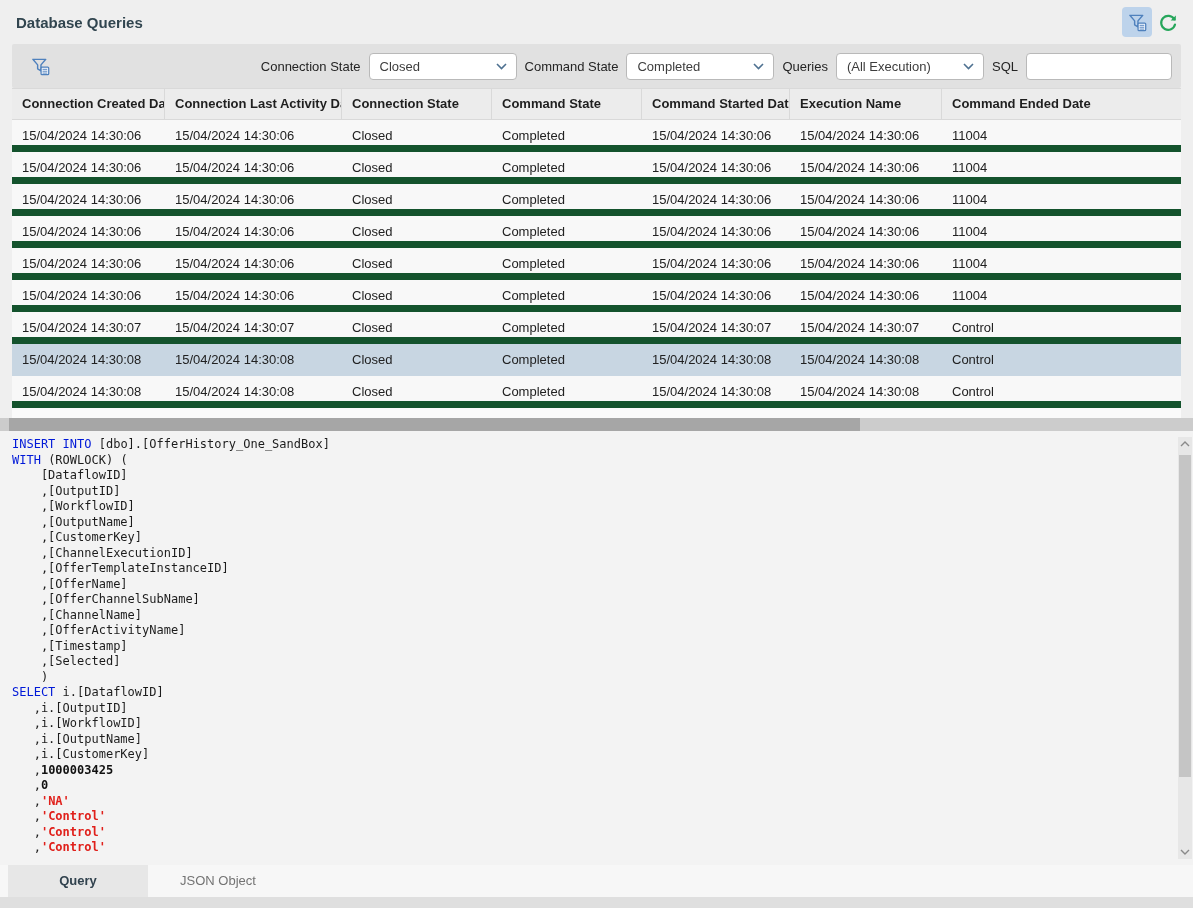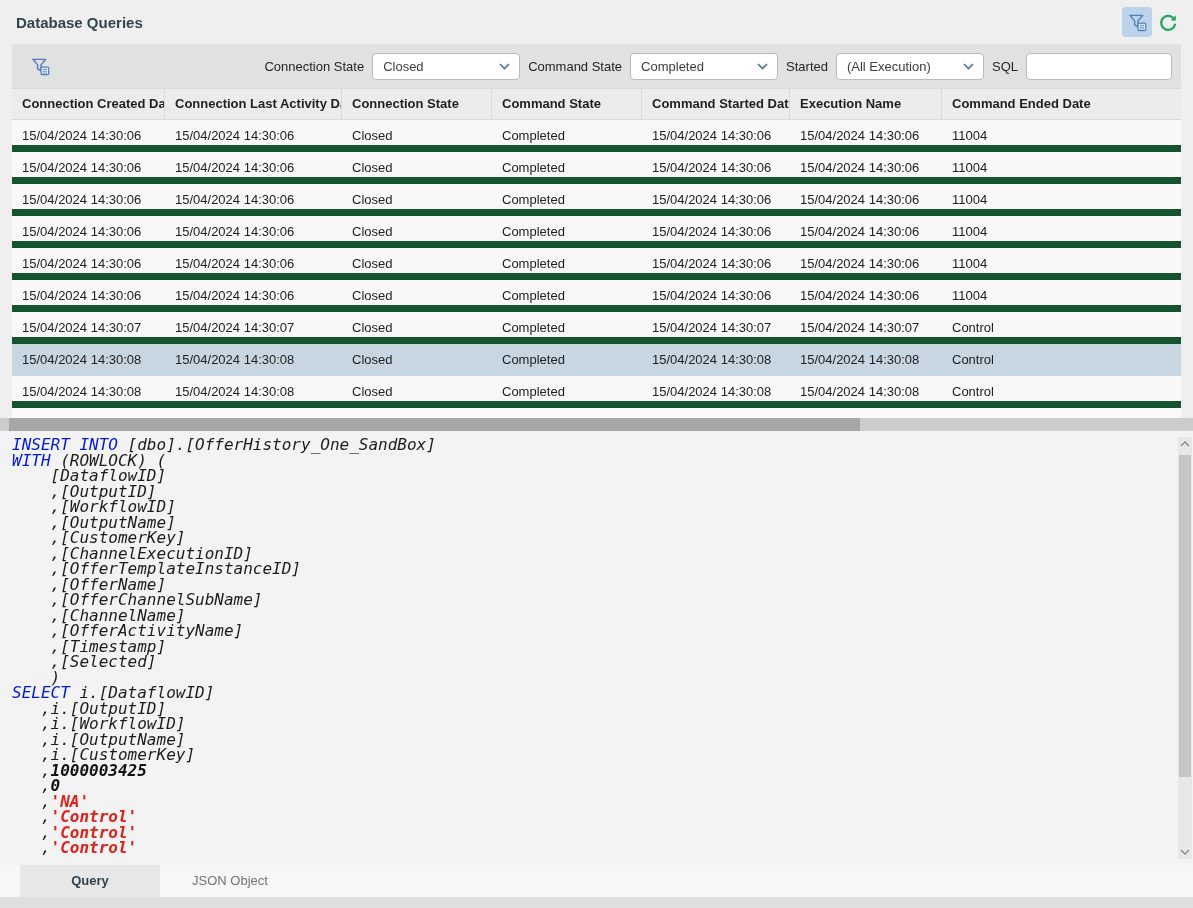--- a/index.html
+++ b/index.html
@@ -32,32 +32,32 @@
   .tr.selected{background:#c8d6e2;border-bottom:1px solid #c8d6e2;}
   .td{line-height:31px;padding-left:10px;font-size:13px;color:#212121;white-space:nowrap;overflow:hidden;}
   .table-filler{height:10px;background:#fafafa;}
 
   
   .hscroll{position:absolute;top:418px;left:0;right:0;height:13px;background:#cccccc;}
   .hscroll .hthumb{position:absolute;left:9px;top:0;height:13px;width:851px;background:#a6a6a6;cursor:pointer;}
 
   
   .sql-panel{position:absolute;top:431px;left:0;right:0;height:434px;background:#f3f3f3;overflow:hidden;}
-  .code{padding:6px 27px 0 12px;font-family:"DejaVu Sans Mono",monospace;font-size:16px;line-height:15.5px;white-space:pre;color:#1c1c1c;font-style:italic;}
+  .code{padding:6px 27px 0 12px;font-family:"DejaVu Sans Mono",monospace;font-size:12px;line-height:15.5px;white-space:pre;color:#1c1c1c;}
   .code .kw{color:#0019d8;}
   .code .str{color:#e0201b;font-weight:bold;}
   .code .num{color:#111;font-weight:bold;}
   .vtrack{position:absolute;top:6px;bottom:6px;right:1px;width:14px;background:#e7e7e7;cursor:pointer;}
   .varrow{position:absolute;left:0;width:14px;height:14px;display:flex;align-items:center;justify-content:center;cursor:pointer;}
   .varrow.up{top:0;}
   .varrow.down{bottom:0;}
   .vthumb{position:absolute;left:1px;right:1px;top:18px;height:322px;background:#c5c5c5;cursor:pointer;}
 
   
-  .tab-bar{position:absolute;left:0;right:0;bottom:11px;height:32px;background:#f7f7f7;display:flex;padding-left:20px;}
+  .tab-bar{position:absolute;left:0;right:0;bottom:11px;height:32px;background:#f7f7f7;display:flex;padding-left:8px;}
   .tab{width:140px;text-align:center;line-height:32px;font-size:13px;color:#737373;cursor:pointer;white-space:nowrap;}
   .tab.active{background:#e7e7e7;font-weight:bold;color:#31424e;}
   .bottom-strip{position:absolute;left:0;right:0;bottom:0;height:11px;background:#dfdfdf;}
 </style>
 </head>
 <body>
 
 <div id="app">
 
   <div class="top-bar">
@@ -97,21 +97,21 @@
             <path d="M1 1l4.5 4.5L10 1" fill="none" stroke="#4e7191" stroke-width="1.6"></path>
           </svg>
         </div>
         <span class="f-label">Command State</span>
         <div class="f-select">
           <span class="f-value">Completed</span>
           <svg class="chev" width="11" height="7" viewBox="0 0 11 7">
             <path d="M1 1l4.5 4.5L10 1" fill="none" stroke="#4e7191" stroke-width="1.6"></path>
           </svg>
         </div>
-        <span class="f-label">Started</span>
+        <span class="f-label">Queries</span>
         <div class="f-select">
           <span class="f-value">(All Execution)</span>
           <svg class="chev" width="11" height="7" viewBox="0 0 11 7">
             <path d="M1 1l4.5 4.5L10 1" fill="none" stroke="#4e7191" stroke-width="1.6"></path>
           </svg>
         </div>
         <span class="f-label">SQL</span>
         <input class="f-input" placeholder="" style="">
       </div>
   </div>

